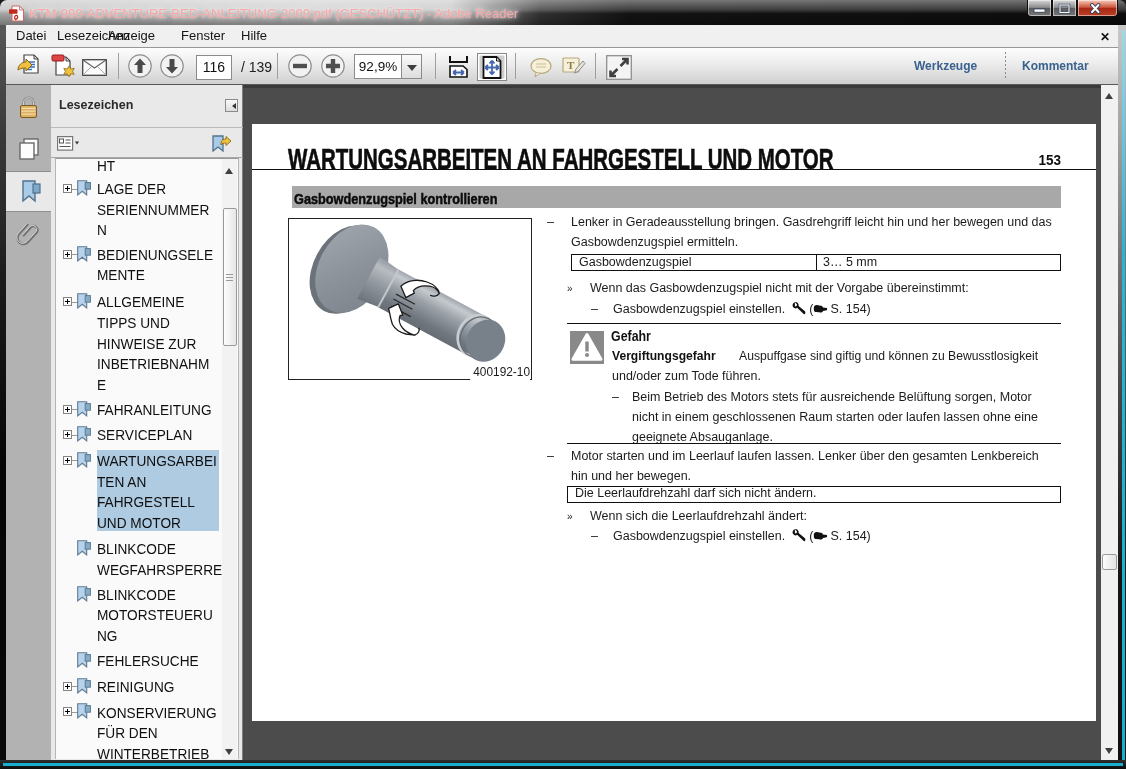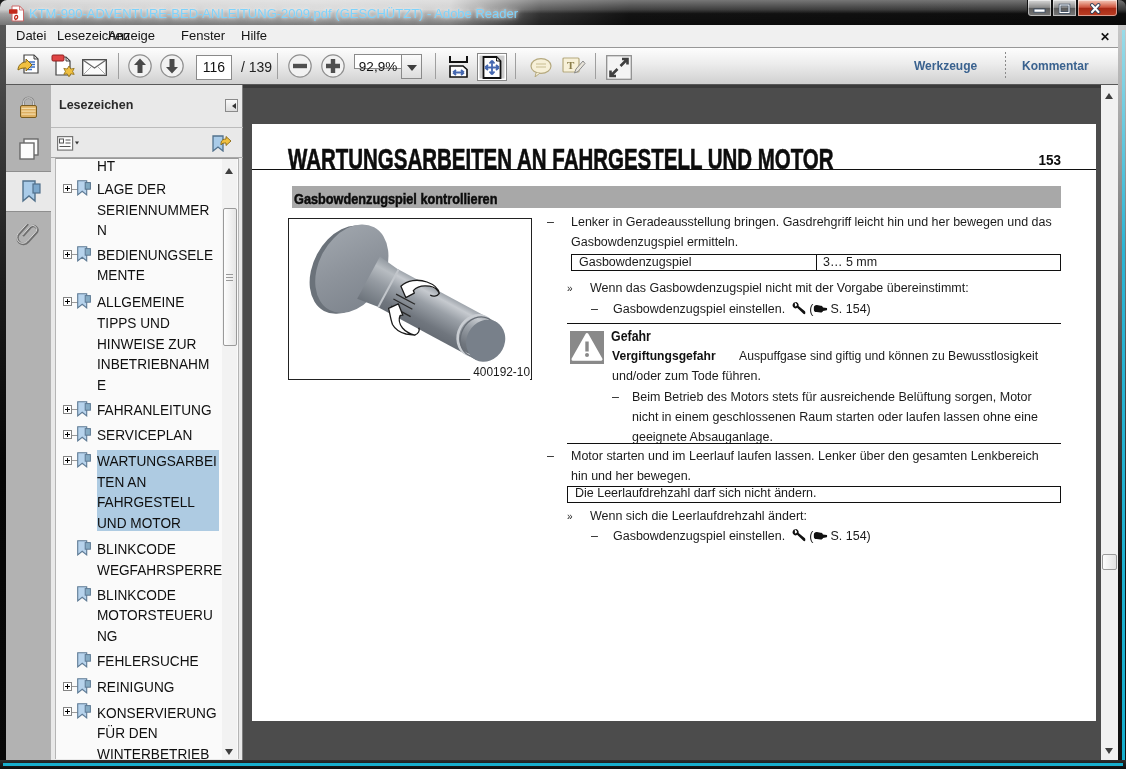--- a/index.html
+++ b/index.html
@@ -8,21 +8,21 @@
 .abs { position:absolute; }
 #win { position:relative; width:1126px; height:769px; }
 
 
 #titlebar { left:0; top:0; width:1126px; height:25px;
   border-radius:7px 7px 0 0;
   background:
     linear-gradient(180deg, rgba(255,255,255,.42) 0, rgba(255,255,255,.18) 38%, rgba(0,0,0,.16) 55%, rgba(0,0,0,.40) 100%),
     linear-gradient(90deg, #c2c2c2 0, #d0d0d0 28%, #c8c8c8 40%, #3a3a3a 48%, #161616 56%, #0f0f0f 100%);
 }
-#titletext { left:29px; top:4px; font-size:13px; line-height:20px; color:#7dd3fc; white-space:nowrap;
+#titletext { left:29px; top:4px; font-size:13px; line-height:20px; color:#fca5a5; white-space:nowrap;
   text-shadow:0 0 7px rgba(255,255,255,.95), 0 0 3px rgba(255,255,255,.7); }
 #wbtns { left:1027px; top:0; width:91px; height:18px; }
 .wb { position:absolute; top:0; height:17px; border:1px solid #101010; border-top:none;
   box-shadow:inset 0 0 0 1px rgba(255,255,255,.5), inset 0 6px 5px -3px rgba(255,255,255,.45); }
 #wb-min { left:0; width:25px; border-radius:0 0 0 4px;
   background:linear-gradient(180deg,#b9b9b9 0,#8d8d8d 46%,#5c5c5c 52%,#787878 100%); }
 #wb-max { left:25px; width:25px;
   background:linear-gradient(180deg,#b9b9b9 0,#8d8d8d 46%,#5c5c5c 52%,#787878 100%); }
 #wb-close { left:50px; width:41px; border-radius:0 0 4px 0;
   background:linear-gradient(180deg,#eb9d83 0,#cf5640 45%,#a82a16 52%,#bc3f24 100%); }
@@ -34,21 +34,21 @@
 #menux { left:1100px; top:30px; width:14px; height:14px; color:#111; font-size:12px; font-weight:bold; }
 
 
 #toolbar { left:0; top:48px; width:1126px; height:37px;
   background:linear-gradient(180deg,#fdfdfd 0,#ececec 45%,#dedede 72%,#d0d0d0 100%);
   border-bottom:1px solid #585858; }
 .sep { position:absolute; top:53px; width:1px; height:26px; background:#9f9f9f; }
 #pagebox { left:196px; top:55px; width:36px; height:25px; background:#fff; border:1px solid #8a8a8a;
   font-size:14px; color:#111; text-align:center; line-height:23px; }
 #pagecount { left:241px; top:57px; font-size:14px; line-height:20px; color:#222; }
-#zoombox { left:354px; top:54px; width:48px; height:15px; background:#fff; border:1px solid #8a8a8a;
+#zoombox { left:354px; top:54px; width:48px; height:25px; background:#fff; border:1px solid #8a8a8a;
   font-size:13.5px; color:#111; text-align:center; line-height:23px; }
 #zoomdrop { left:401px; top:54px; width:21px; height:25px; background:linear-gradient(180deg,#fbfbfb,#ddd);
   border:1px solid #8a8a8a; }
 #zoomdrop:after { content:""; position:absolute; left:4.5px; top:10px; border:5px solid transparent;
   border-top:6px solid #3d3d3d; }
 .tblue { color:#3a628f; font-weight:bold; font-size:12px; line-height:20px; }
 #dotsep { left:1005px; top:52px; width:1px; height:28px;
   background:repeating-linear-gradient(180deg,#8a8a8a 0 2px,transparent 2px 4px); }
 
 

